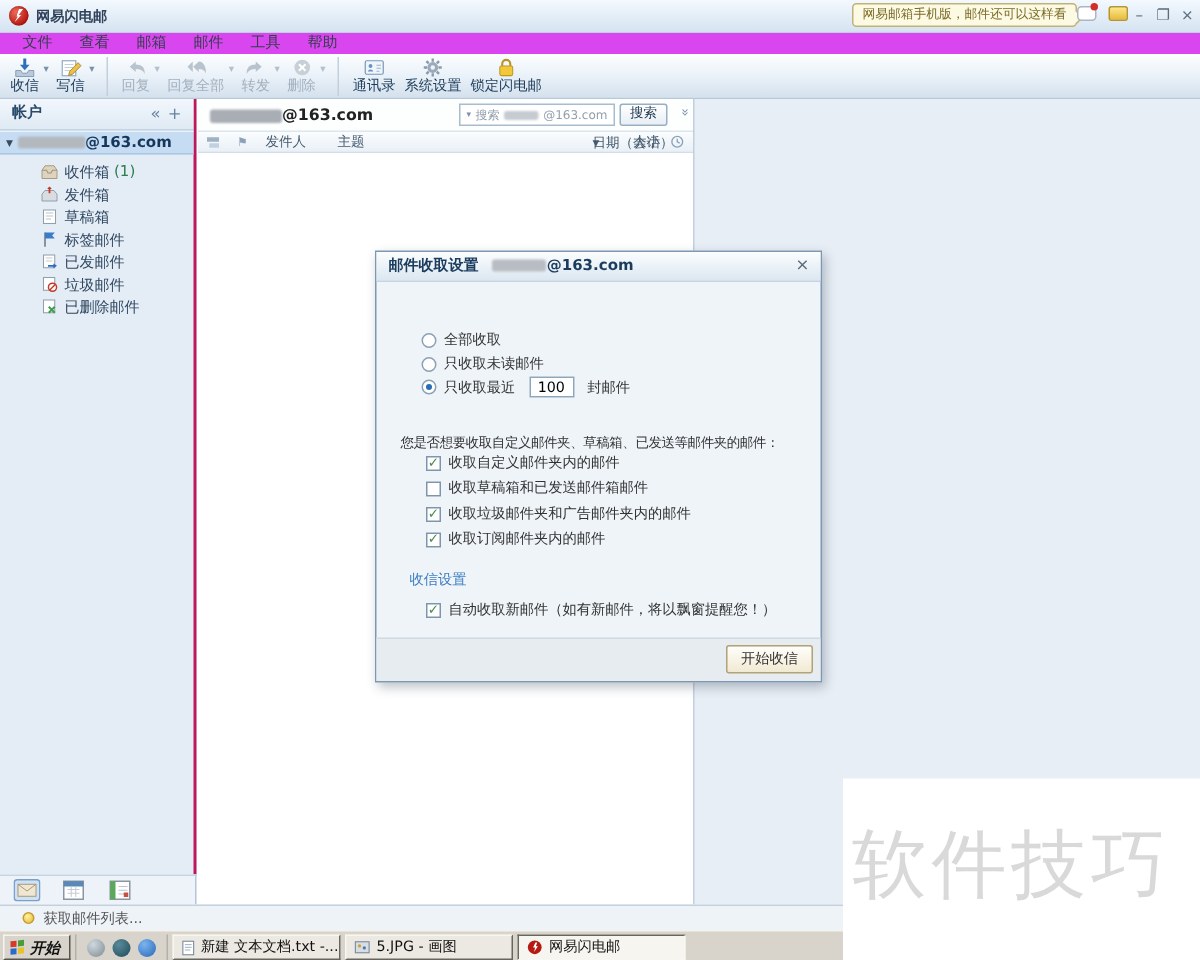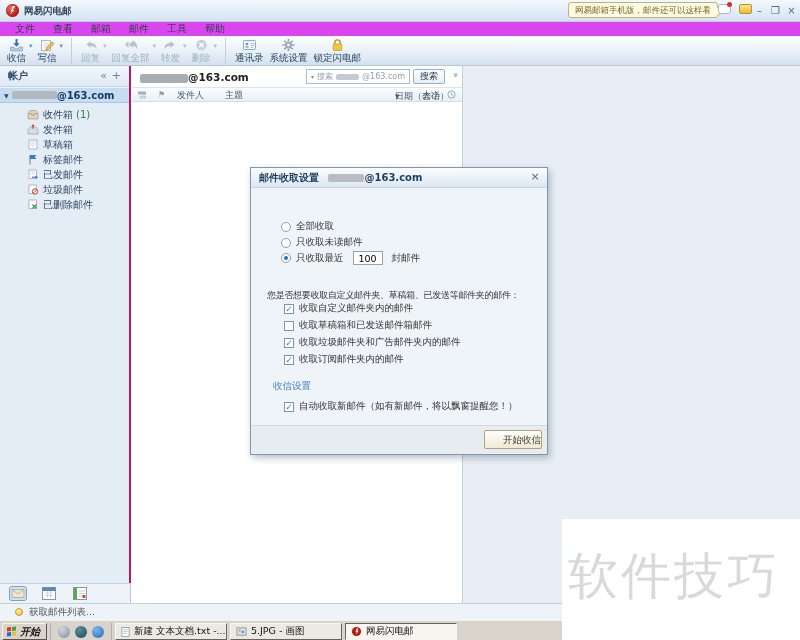--- a/index.html
+++ b/index.html
@@ -77,21 +77,21 @@
   .dlg-line{position:absolute;white-space:nowrap}
   .intro{left:16px;top:15px;font-size:9px;letter-spacing:-.3px}
   .sect{left:16px;top:101px;font-size:9px;letter-spacing:-.3px}
   .sect3{left:22px;top:192px;color:#3e7fc1;font-weight:normal;font-size:9.5px}
   .opt{display:flex;align-items:center;gap:5px}
   .radio{width:10px;height:10px;border:1px solid #8aa0b6;border-radius:50%;background:#fff;position:relative;flex:none}
   .radio.sel::after{content:"";position:absolute;left:2px;top:2px;width:4px;height:4px;border-radius:50%;background:#2a6db5}
   .cbox{width:10px;height:10px;border:1px solid #7e96ac;background:#fff;flex:none;font-size:9px;line-height:9px;text-align:center;color:#4a8a55;font-weight:bold}
   .cnt-input{width:30px;height:14px;border:1px solid #8ea6ba;font-size:9.5px;text-align:center;margin:0 4px;background:#fff;font-family:inherit}
   .dlg-footer{position:absolute;left:0;bottom:0;width:296px;height:29px;background:#e7ecf1;border-top:1px solid #d1dae2}
-  .start-btn{position:absolute;right:5px;top:4px;width:58px;height:19px;background:linear-gradient(#fffefa,#f1e9d2);border:1px solid #b1a377;border-radius:2px;font-size:9.5px;color:#333;text-align:right;line-height:17px}
+  .start-btn{position:absolute;right:5px;top:4px;width:58px;height:19px;background:linear-gradient(#fffefa,#f1e9d2);border:1px solid #b1a377;border-radius:2px;font-size:9.5px;color:#333;text-align:center;line-height:17px}
 
   
   .watermark{position:absolute;left:562px;top:519px;width:238px;height:121px;background:#fff;z-index:50}
   .wm-text{position:absolute;left:6px;top:24px;font-size:50px;color:#d9d9d9;letter-spacing:3px;white-space:nowrap}
 
   
   .taskbar{position:absolute;left:0;top:620px;width:800px;height:20px;background:#d8d4cc;border-top:1px solid #f4f2ec;z-index:40;display:flex;align-items:flex-end;gap:3px;padding:0 2px}
   .start-button{height:17px;display:flex;align-items:center;gap:3px;padding:0 6px 0 4px;background:#d8d4cc;border:1px solid;border-color:#f6f4ee #55554d #55554d #f6f4ee;font-size:10px;font-weight:bold;font-style:italic;color:#111;white-space:nowrap}
   .flag{width:10px;height:10px;display:grid;grid-template-columns:4px 4px;grid-template-rows:4px 4px;gap:1px;transform:skewY(-6deg)}
   .flag i:nth-child(1){background:#d33b2a}.flag i:nth-child(2){background:#4a9e3a}

